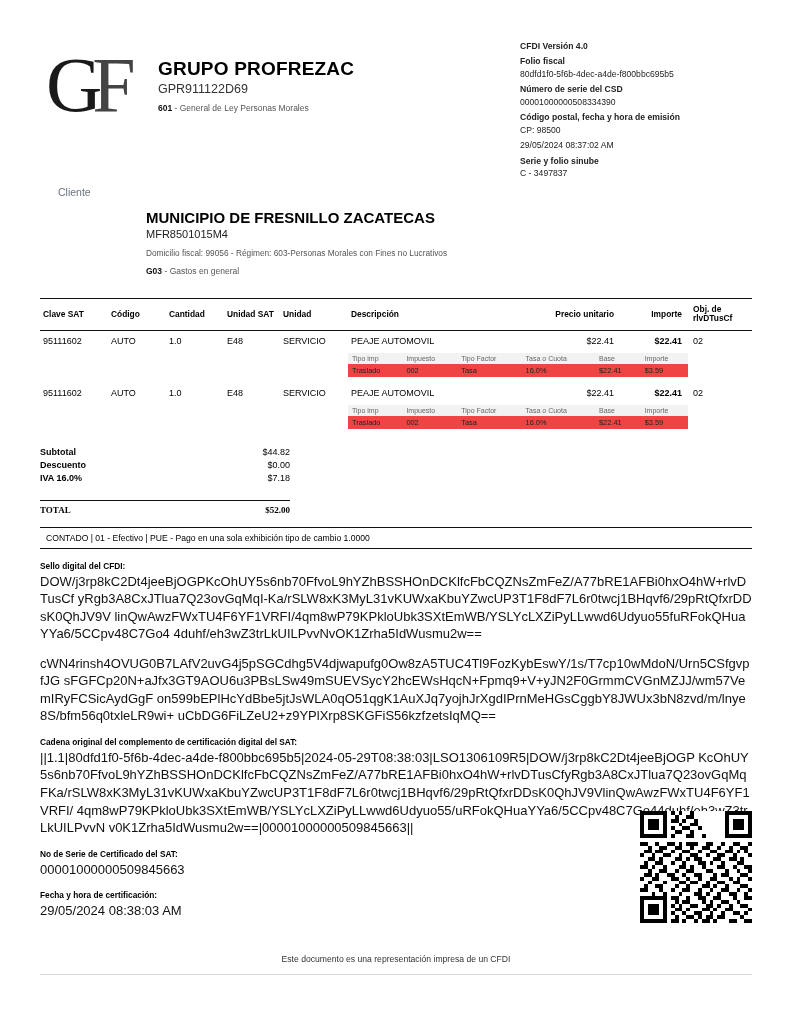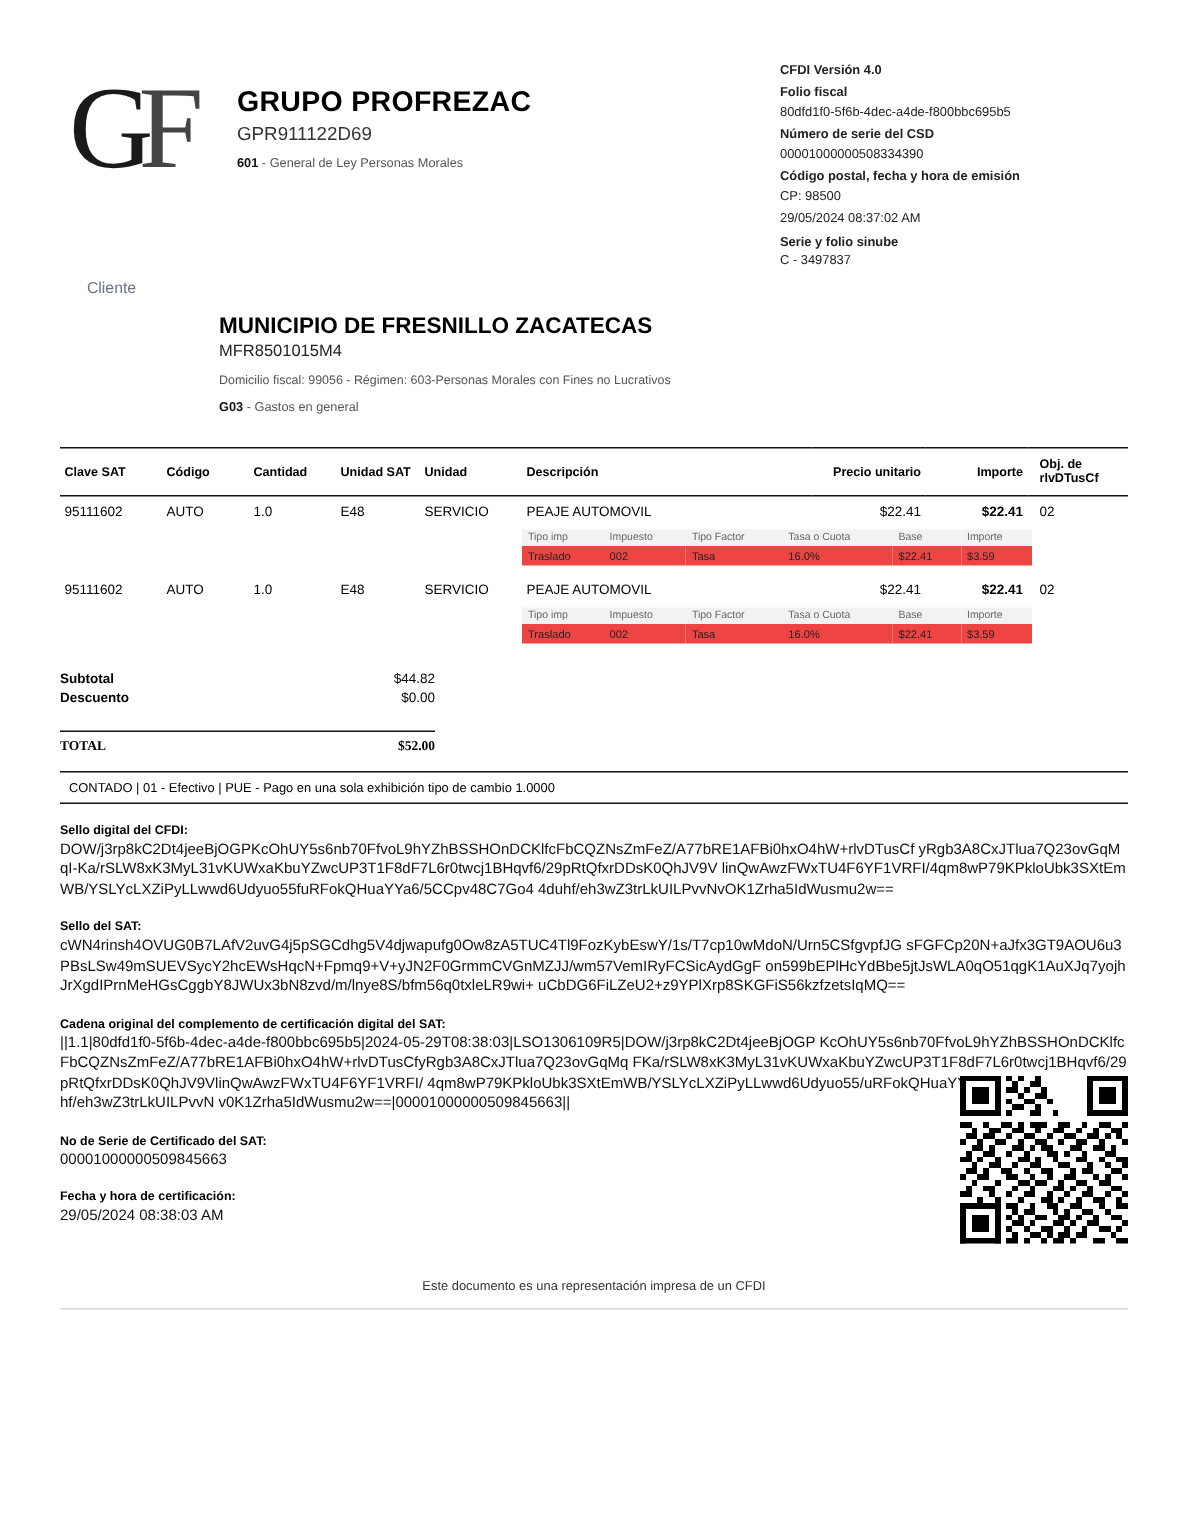--- a/index.html
+++ b/index.html
@@ -56,21 +56,21 @@
   .tot .line{display:flex;justify-content:space-between;padding:1.5px 0;}
   .tot .line span:first-child{font-weight:bold;}
   .tot .line.big{border-top:1px solid #111;margin-top:16px;padding-top:4px;font-weight:bold;font-family:Liberation Serif, serif;}
   .tot .line.big span{font-weight:bold;}
 
   .pago{margin-top:10px;border-top:1px solid #111;border-bottom:1px solid #111;padding:5px 6px;font-size:8.6px;}
 
   
   .blk{margin-top:12px;}
   .blk .cap{font-size:8.3px;font-weight:bold;margin-bottom:2px;}
-  .blk .mono{font-family:"Liberation Sans",sans-serif;font-size:10px;line-height:1.35;word-break:break-all;color:#111;}
+  .blk .mono{font-family:"Liberation Sans",sans-serif;font-size:13px;line-height:1.35;word-break:break-all;color:#111;}
   .qrwrap{position:relative;}
   .qr{position:absolute;right:0;top:-38px;width:112px;height:112px;}
   .footer{margin-top:34px;text-align:center;font-size:8.6px;color:#333;}
   .rule{height:1px;background:#d8d8d8;margin-top:10px;}
 </style>
 </head>
 <body>
 
 <div class="page">
   <div class="sheet">
@@ -209,36 +209,39 @@
     <div class="totrow">
       <div class="tot">
         <div class="line">
           <span>Subtotal</span>
           <span>$44.82</span>
         </div>
         <div class="line">
           <span>Descuento</span>
           <span>$0.00</span>
         </div>
+        <div class="line">
+          <span>IVA 16.0%</span>
+          <span>$7.18</span>
+        </div>
         <div class="line big">
           <span>TOTAL</span>
           <span>$52.00</span>
         </div>
       </div>
     </div>
 
     <div class="pago">CONTADO  |  01 - Efectivo  |  PUE - Pago en una sola exhibición tipo de cambio  1.0000</div>
 
     <div class="blk">
       <div class="cap">Sello digital del CFDI:</div>
       <div class="mono">DOW/j3rp8kC2Dt4jeeBjOGPKcOhUY5s6nb70FfvoL9hYZhBSSHOnDCKlfcFbCQZNsZmFeZ/A77bRE1AFBi0hxO4hW+rlvDTusCf yRgb3A8CxJTlua7Q23ovGqMqI-Ka/rSLW8xK3MyL31vKUWxaKbuYZwcUP3T1F8dF7L6r0twcj1BHqvf6/29pRtQfxrDDsK0QhJV9V linQwAwzFWxTU4F6YF1VRFI/4qm8wP79KPkloUbk3SXtEmWB/YSLYcLXZiPyLLwwd6Udyuo55fuRFokQHuaYYa6/5CCpv48C7Go4 4duhf/eh3wZ3trLkUILPvvNvOK1Zrha5IdWusmu2w==</div>
     </div>
 
     <div class="blk">
-      <div class="cap">Sello del SAT:</div>
       <div class="mono">cWN4rinsh4OVUG0B7LAfV2uvG4j5pSGCdhg5V4djwapufg0Ow8zA5TUC4Tl9FozKybEswY/1s/T7cp10wMdoN/Urn5CSfgvpfJG sFGFCp20N+aJfx3GT9AOU6u3PBsLSw49mSUEVSycY2hcEWsHqcN+Fpmq9+V+yJN2F0GrmmCVGnMZJJ/wm57VemIRyFCSicAydGgF on599bEPlHcYdBbe5jtJsWLA0qO51qgK1AuXJq7yojhJrXgdIPrnMeHGsCggbY8JWUx3bN8zvd/m/lnye8S/bfm56q0txleLR9wi+ uCbDG6FiLZeU2+z9YPlXrp8SKGFiS56kzfzetsIqMQ==</div>
     </div>
 
     <div class="blk">
       <div class="cap">Cadena original del complemento de certificación digital del SAT:</div>
       <div class="mono">||1.1|80dfd1f0-5f6b-4dec-a4de-f800bbc695b5|2024-05-29T08:38:03|LSO1306109R5|DOW/j3rp8kC2Dt4jeeBjOGP KcOhUY5s6nb70FfvoL9hYZhBSSHOnDCKlfcFbCQZNsZmFeZ/A77bRE1AFBi0hxO4hW+rlvDTusCfyRgb3A8CxJTlua7Q23ovGqMq FKa/rSLW8xK3MyL31vKUWxaKbuYZwcUP3T1F8dF7L6r0twcj1BHqvf6/29pRtQfxrDDsK0QhJV9VlinQwAwzFWxTU4F6YF1VRFI/ 4qm8wP79KPkloUbk3SXtEmWB/YSLYcLXZiPyLLwwd6Udyuo55/uRFokQHuaYYa6/5CCpv48C7Go44duhf/eh3wZ3trLkUILPvvN v0K1Zrha5IdWusmu2w==|00001000000509845663||</div>
     </div>
 
     <div class="blk qrwrap">
       <svg class="qr" viewBox="0 0 29 29" shape-rendering="crispEdges">

